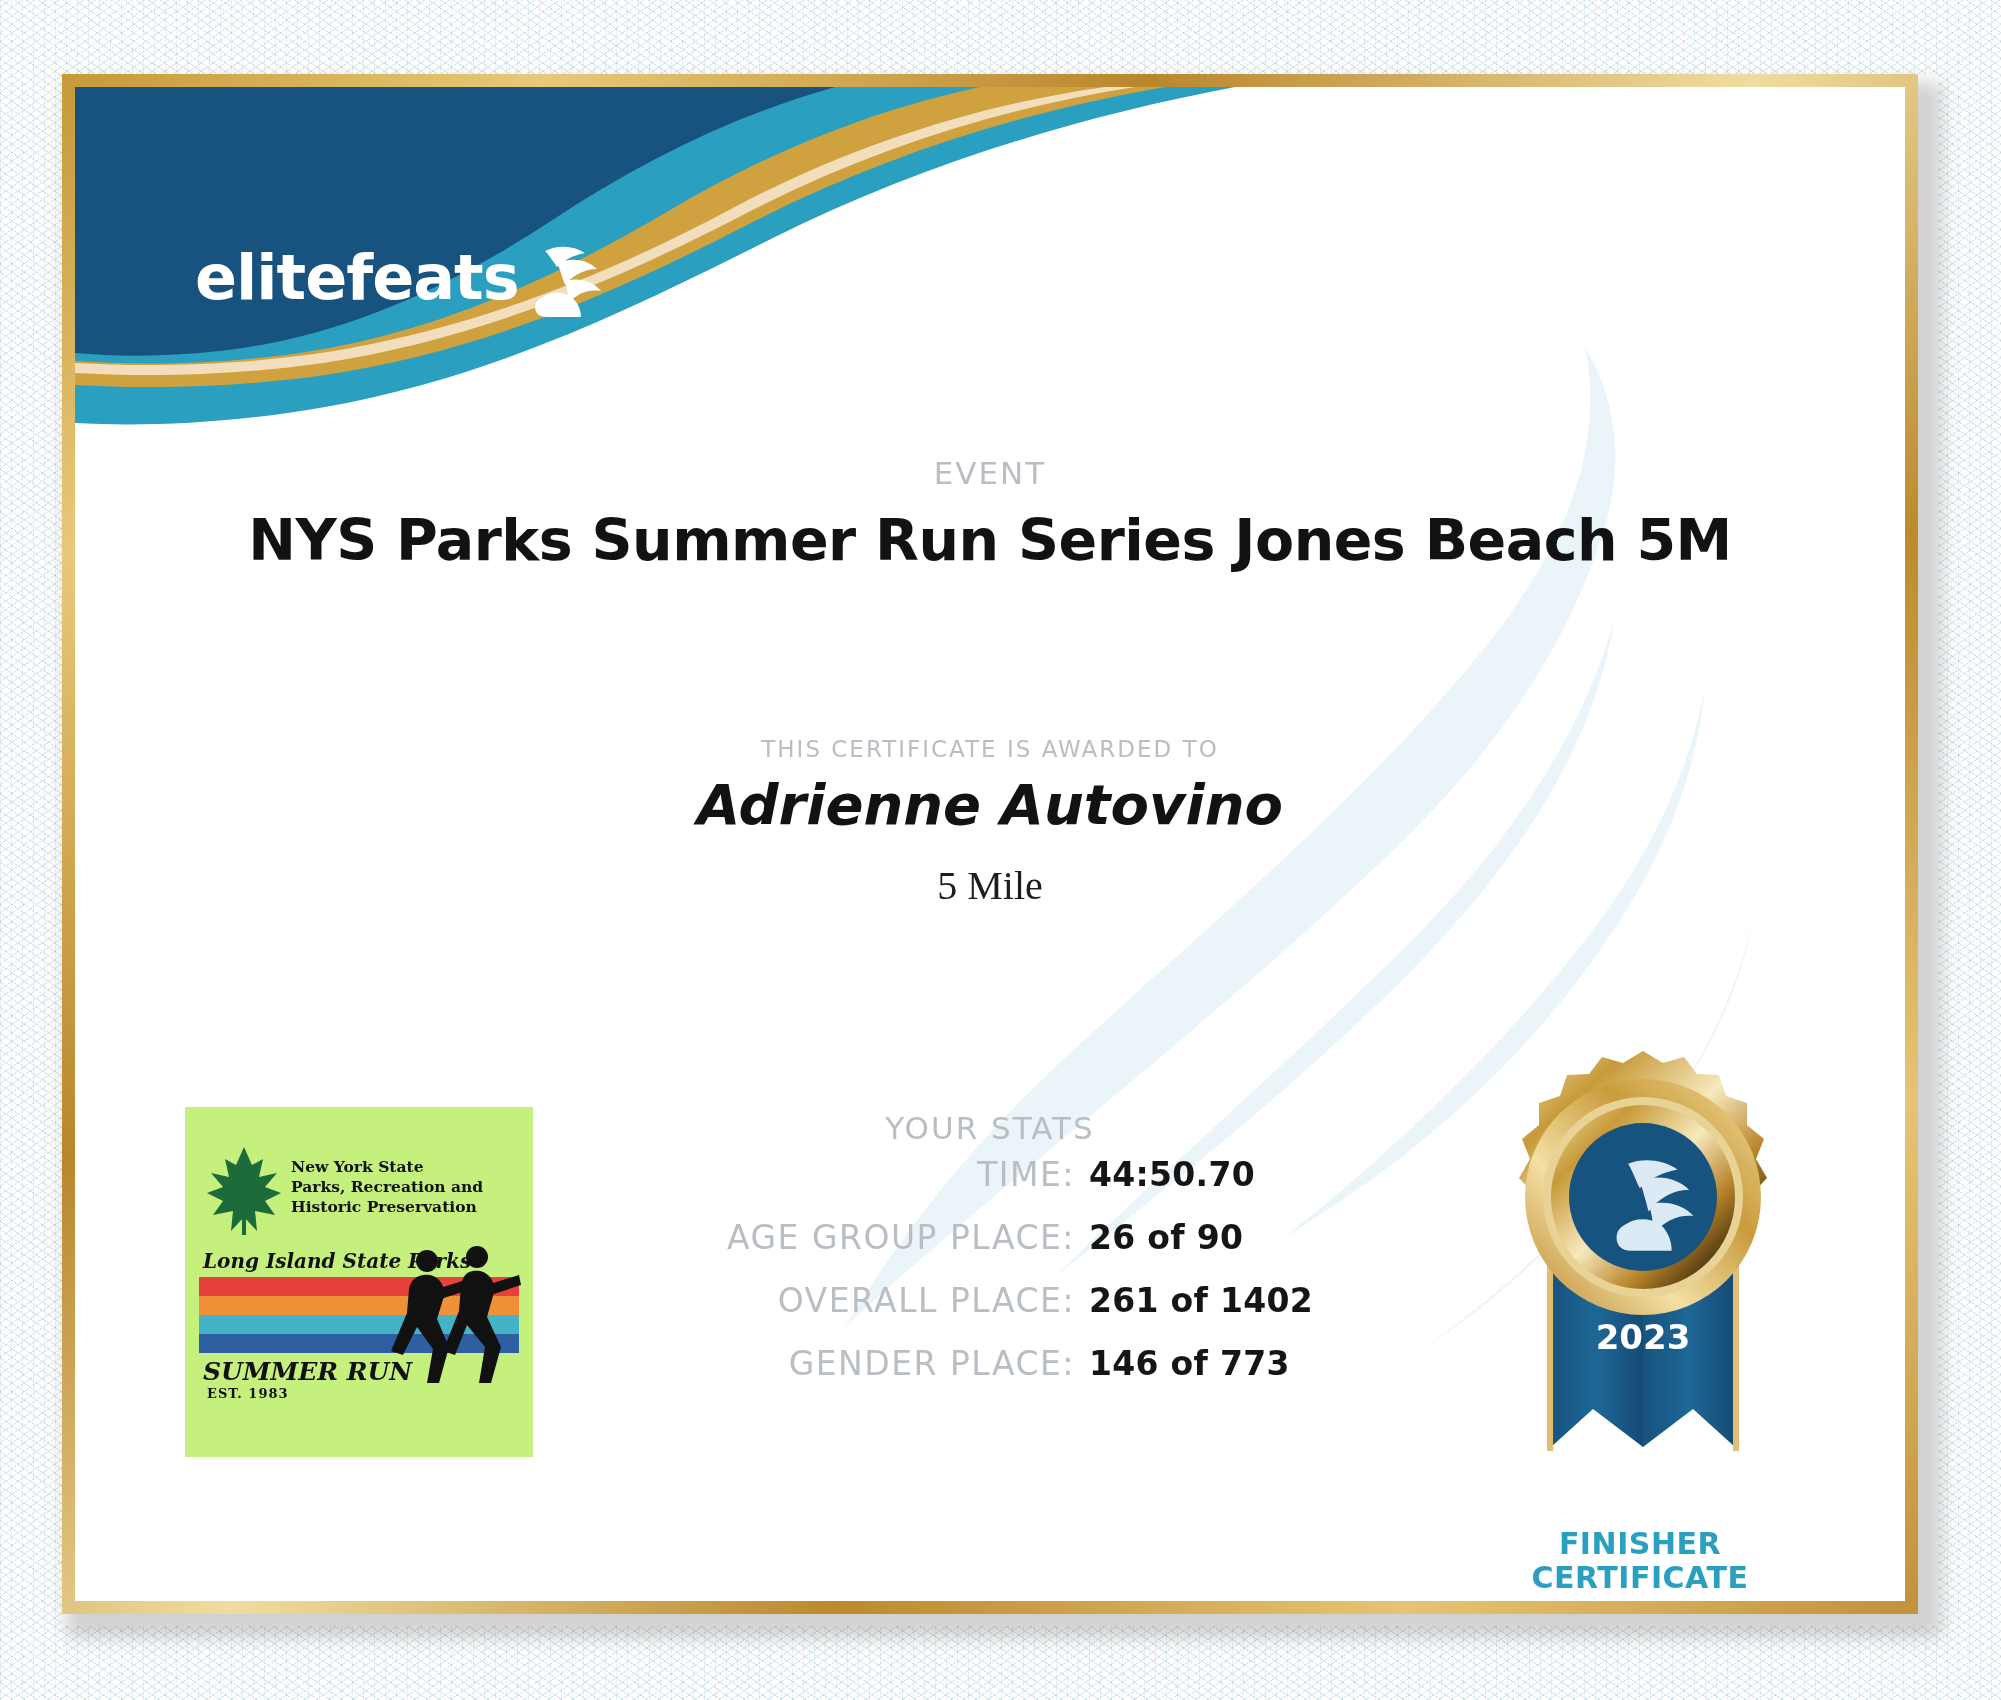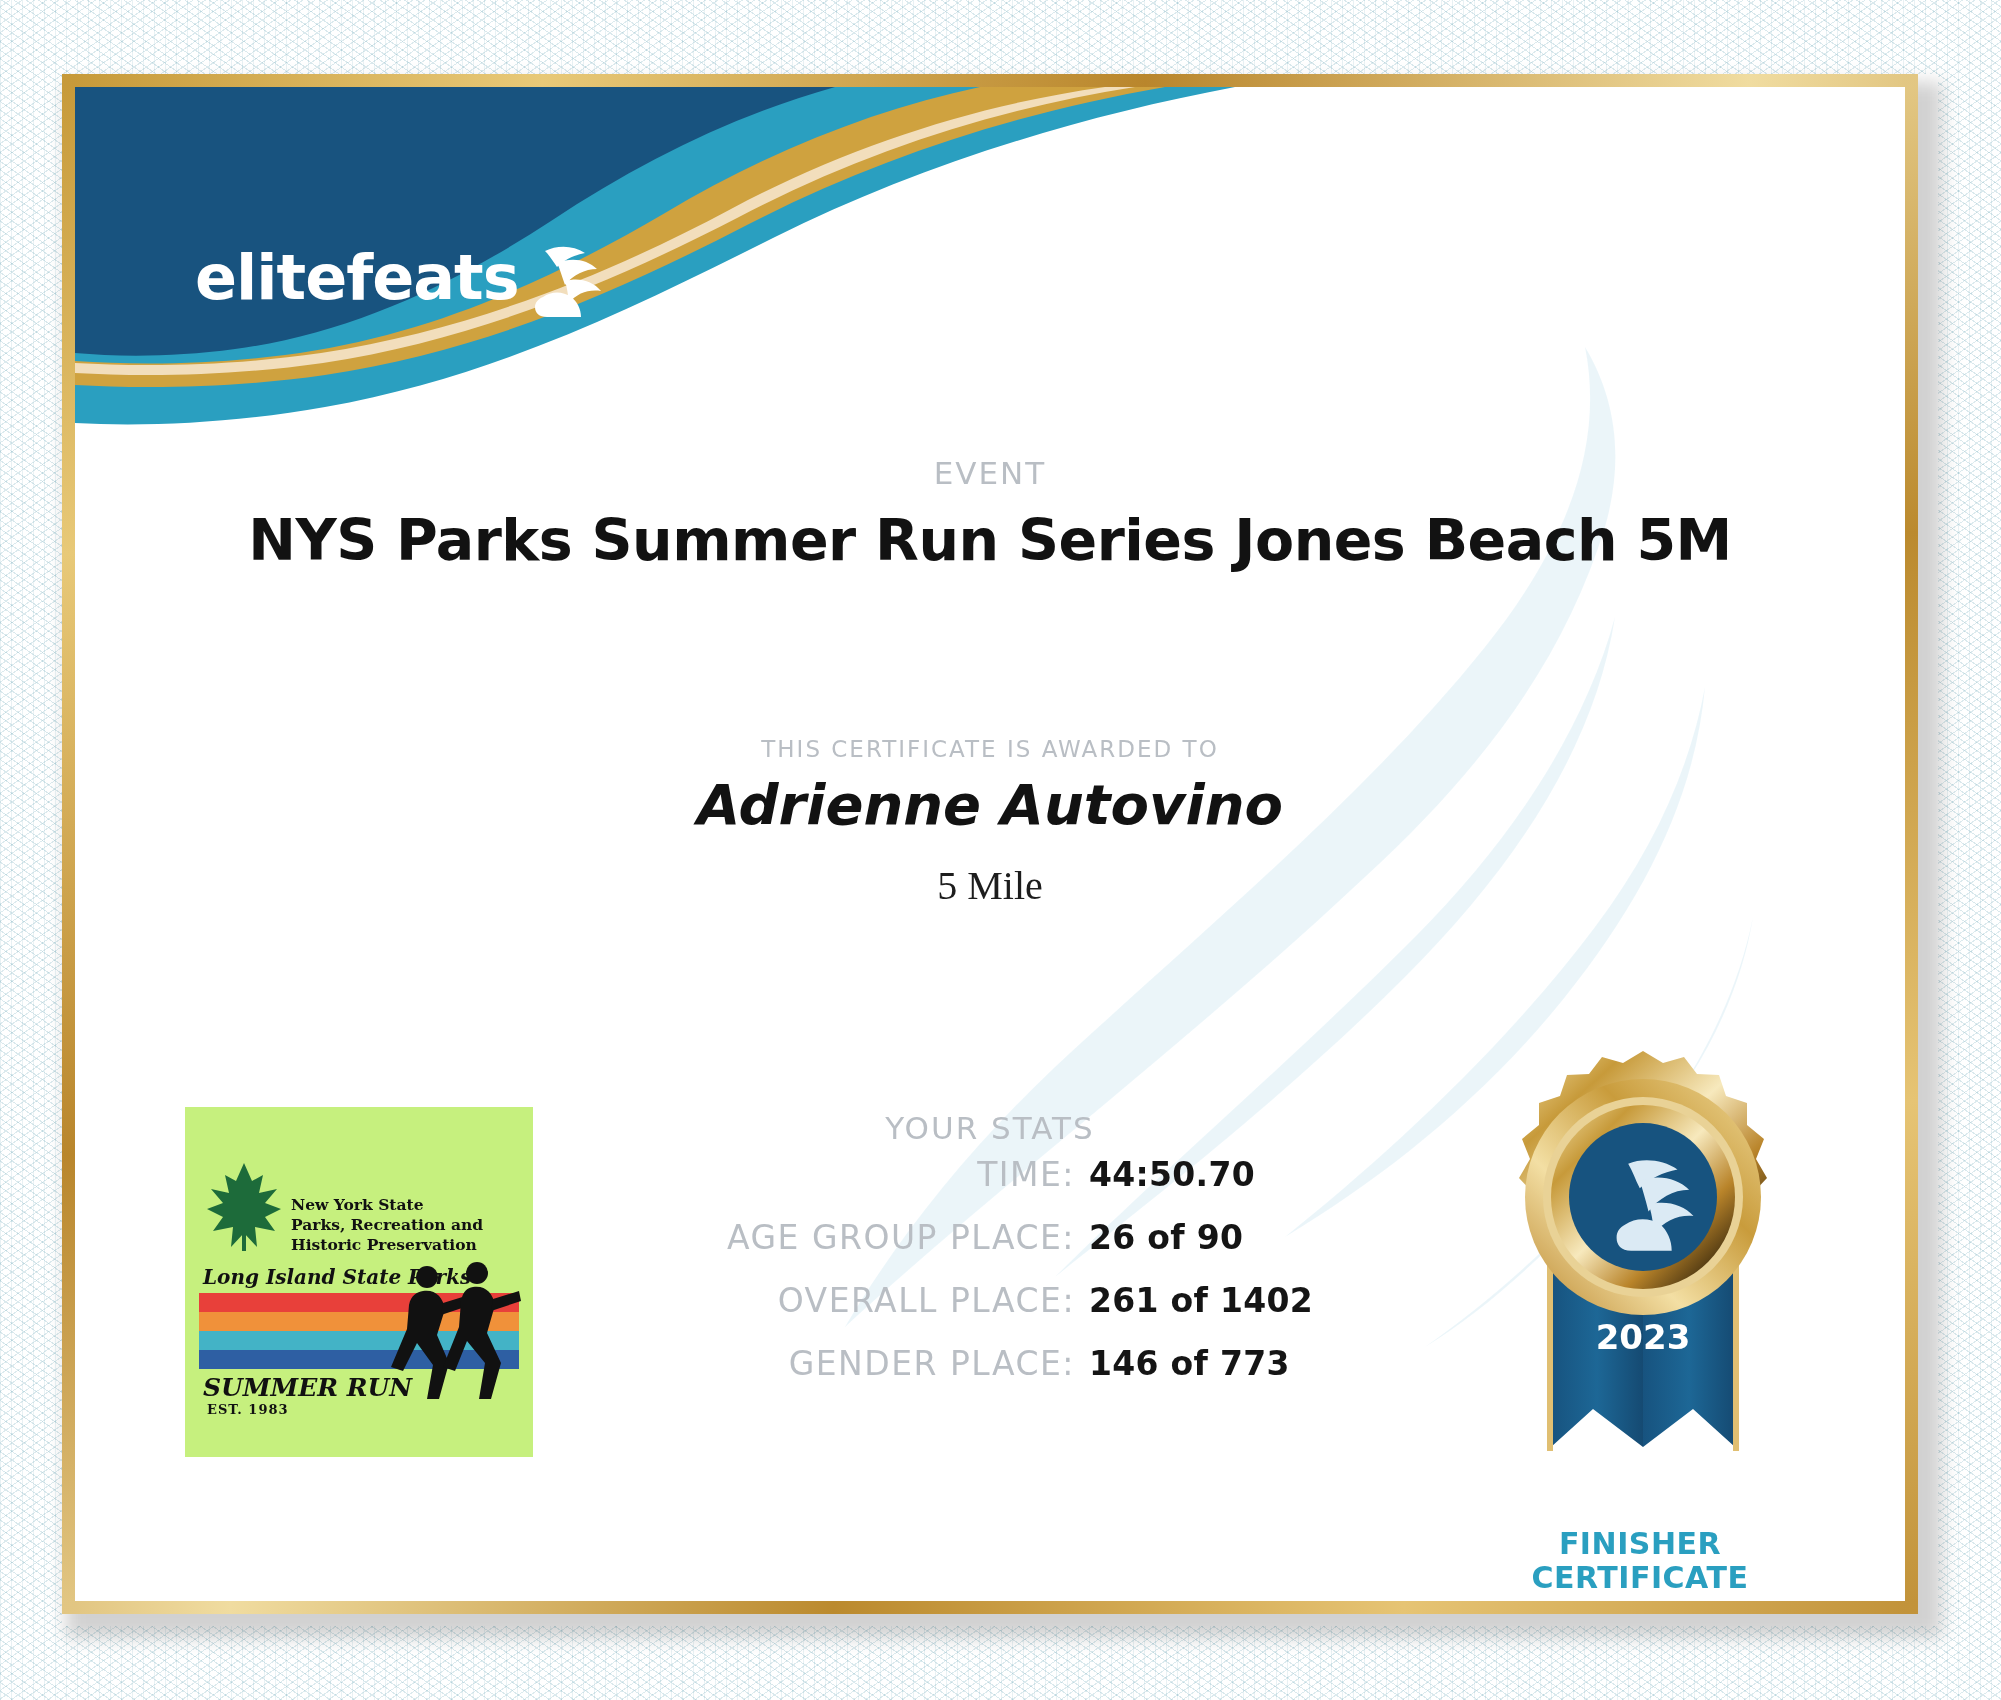--- a/index.html
+++ b/index.html
@@ -205,23 +205,22 @@
     position: absolute;
     left: 110px;
     top: 1020px;
     width: 348px;
     height: 350px;
     background: #c6f07e;
     box-sizing: border-box;
   }
   .sponsor-top {
     display: flex;
-    align-items: flex-end;
-    padding: 28px 16px 0 18px;
-    margin-top: 24px;
+    align-items: flex-start;
+    padding: 36px 16px 0 18px;
   }
   .sponsor-agency-text {
     font-family: "DejaVu Serif", serif;
     font-size: 15.5px;
     line-height: 1.3;
     color: #111111;
     font-weight: 700;
     padding-top: 14px;
     padding-left: 6px;
   }

